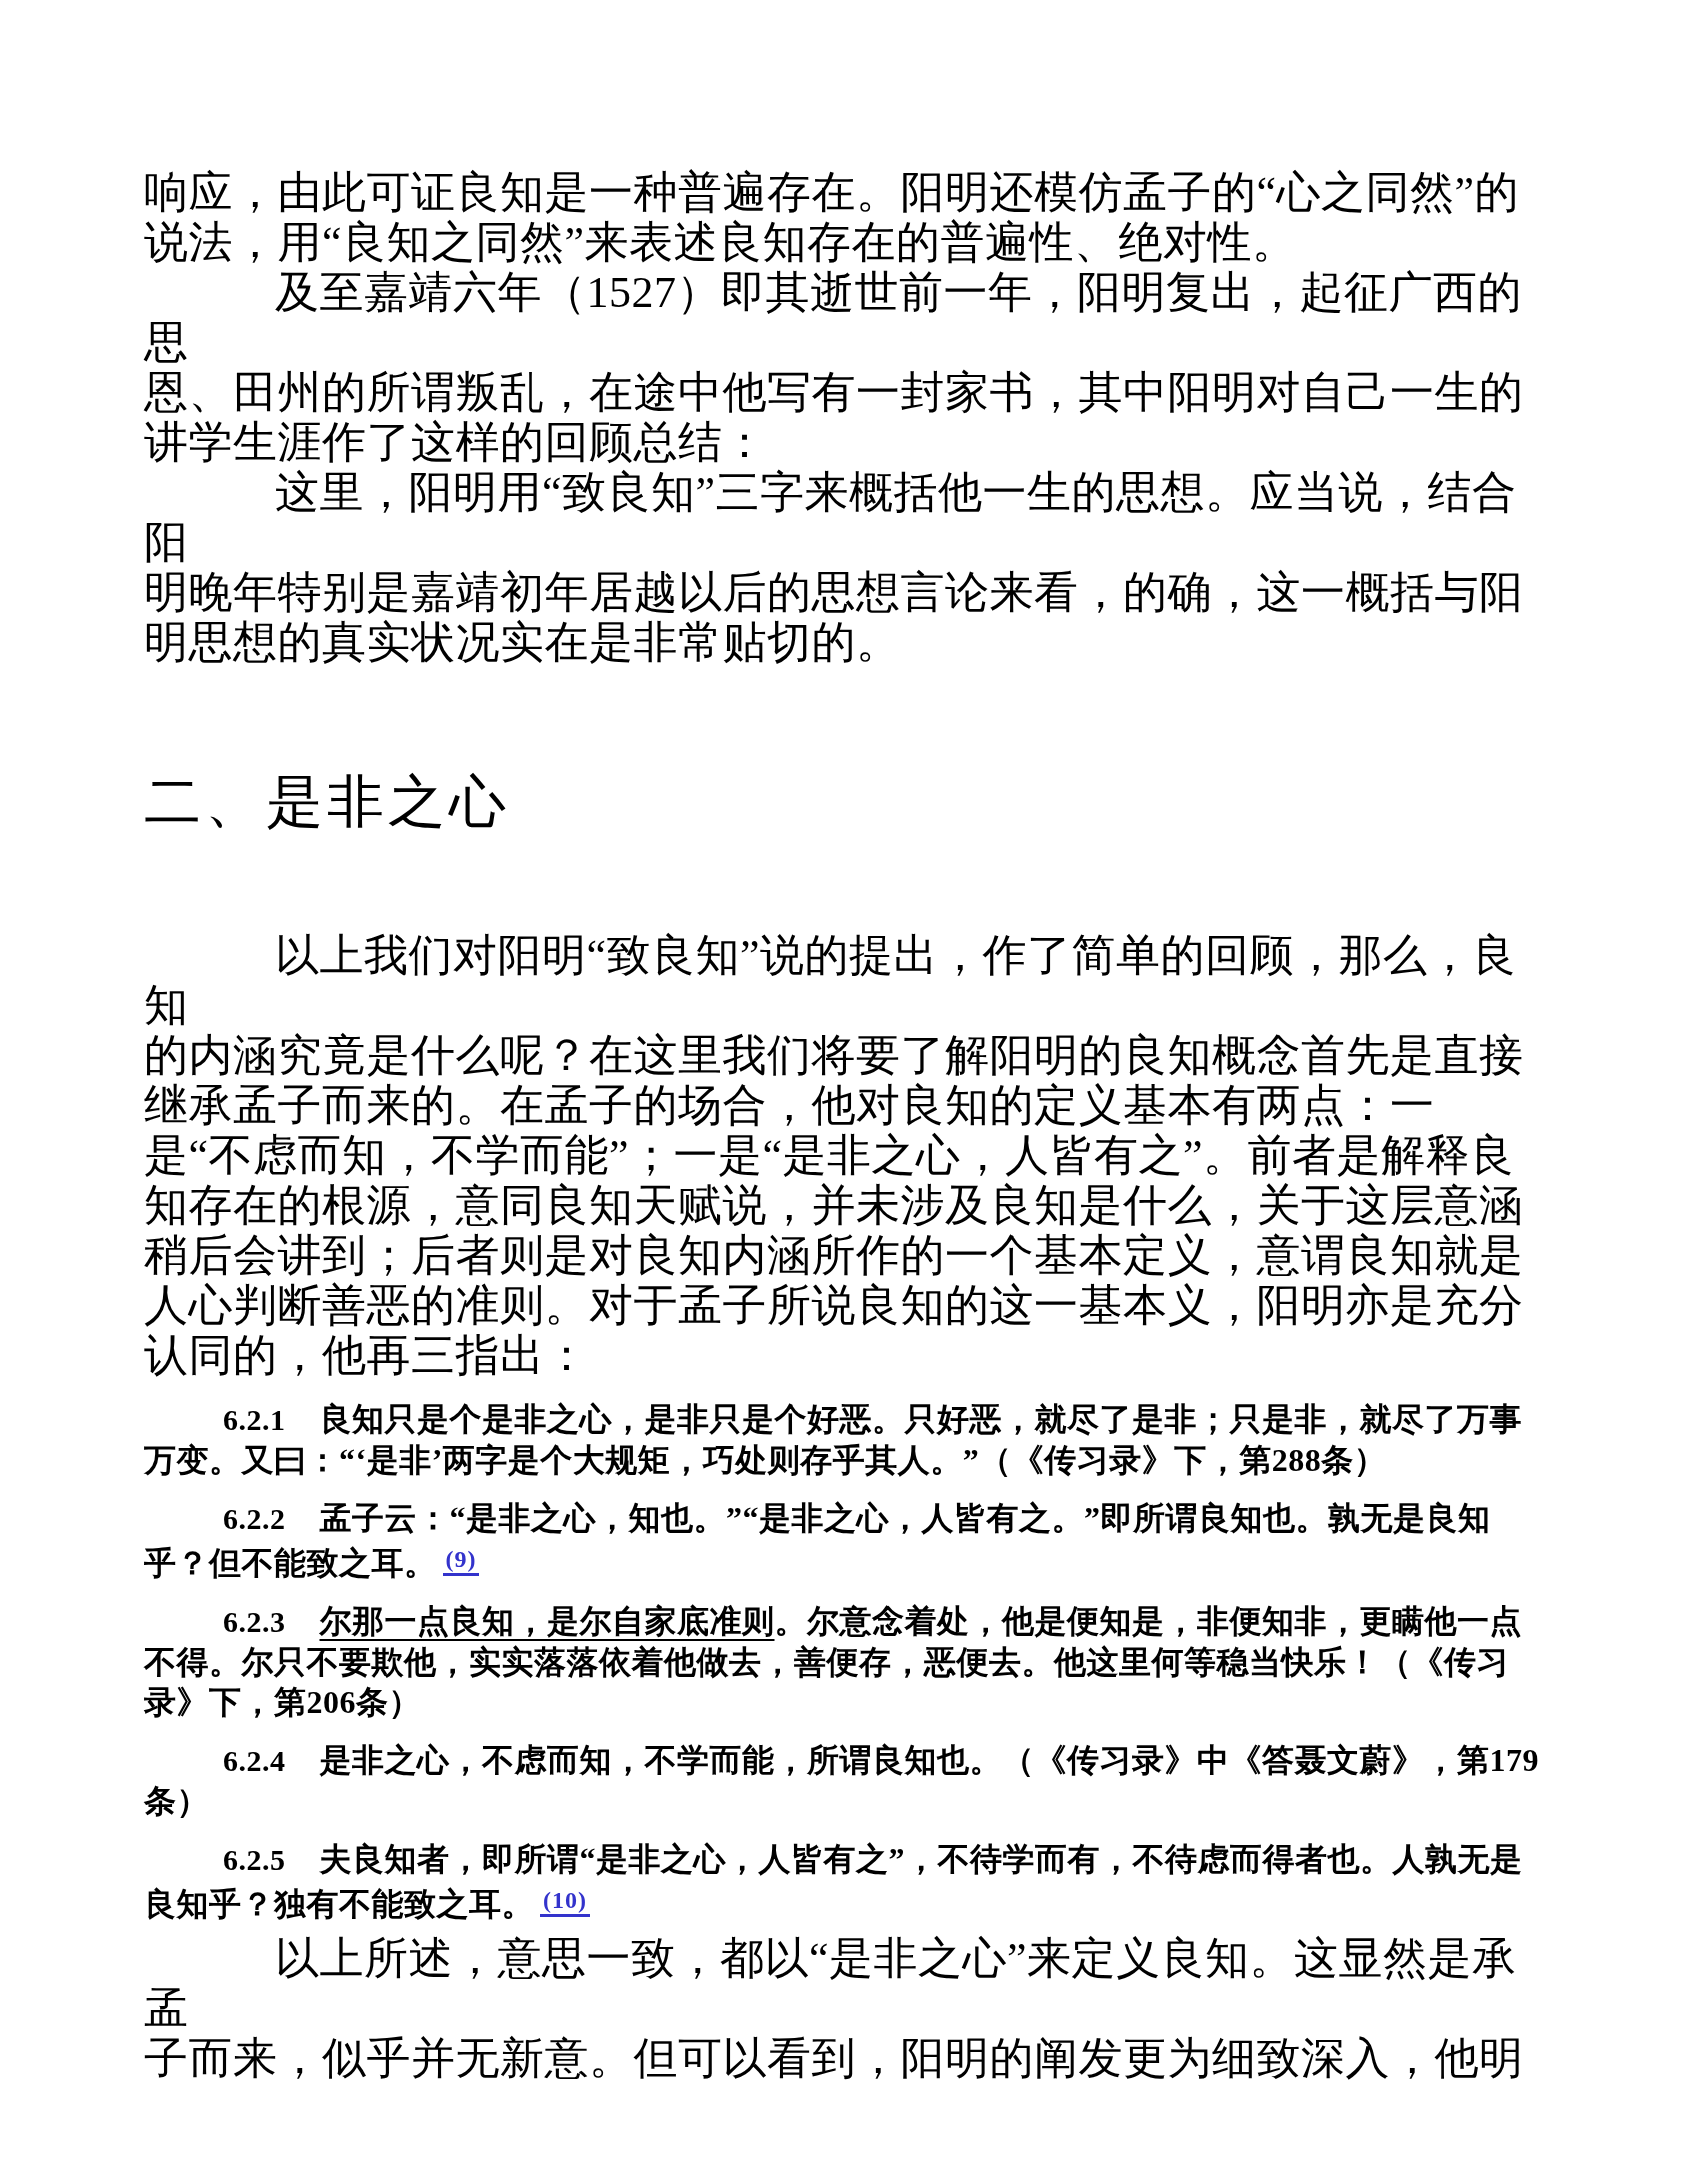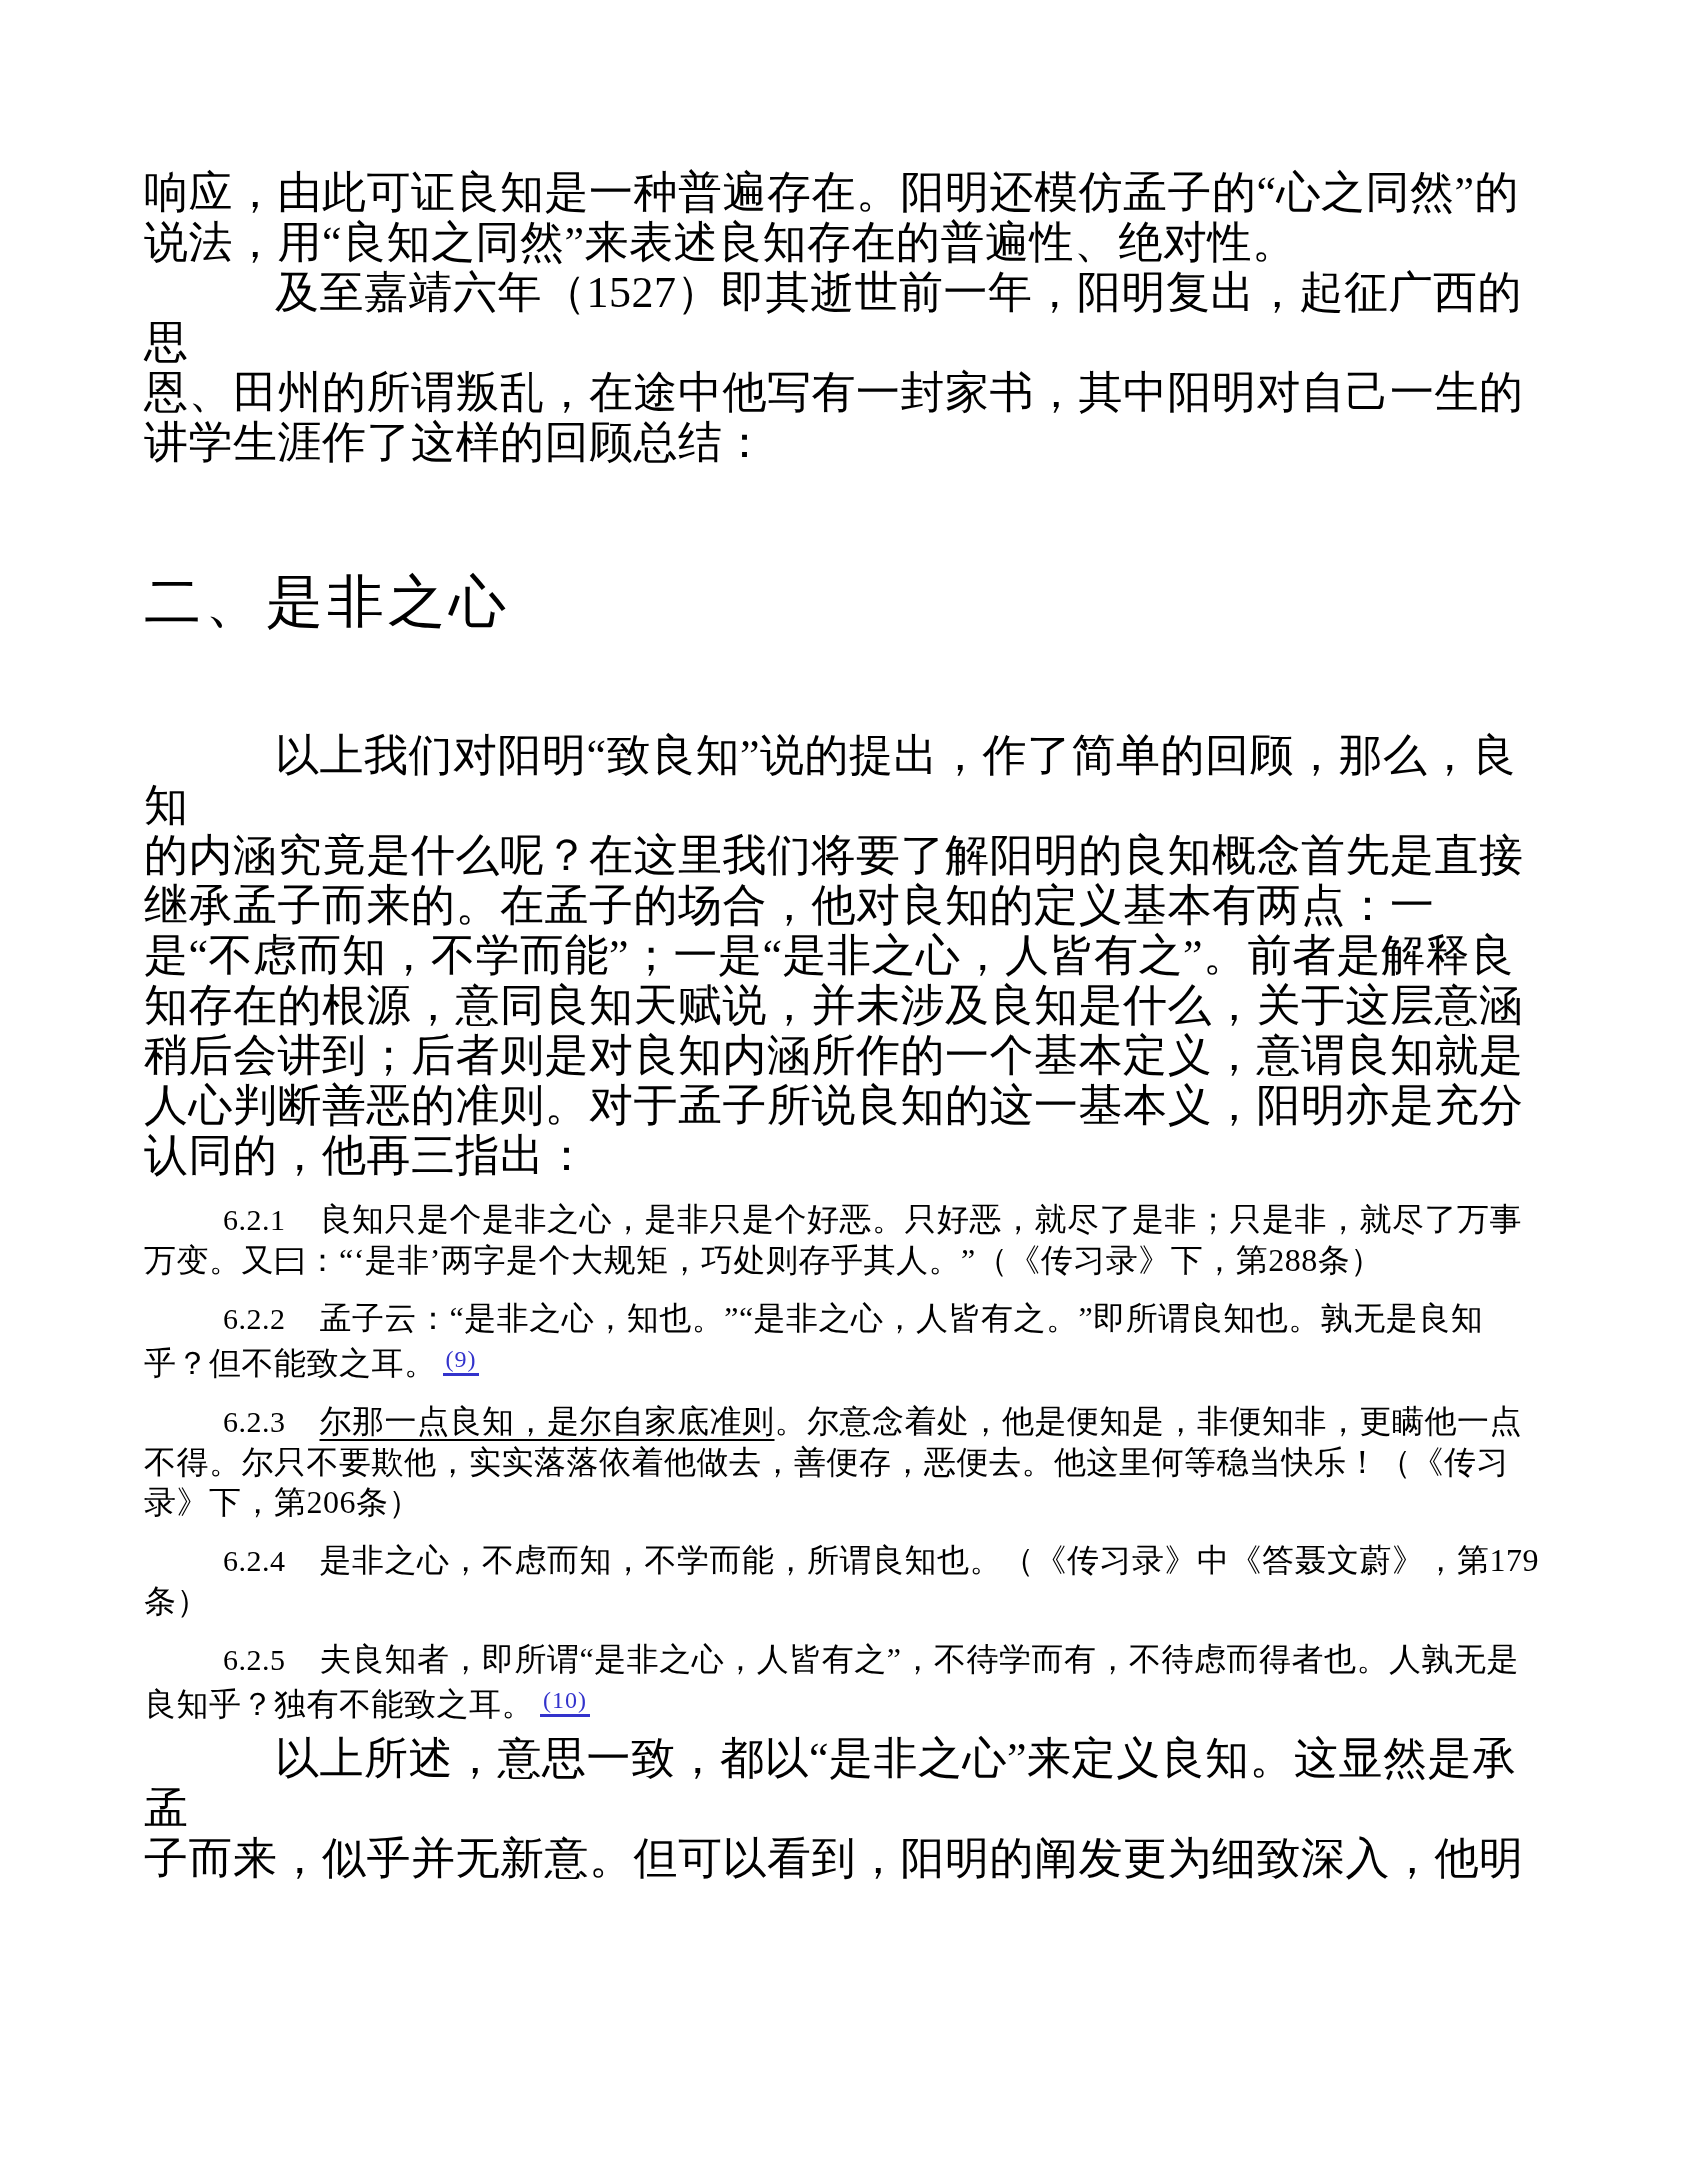--- a/index.html
+++ b/index.html
@@ -42,21 +42,21 @@
     letter-spacing: 4px;
   }
   
   .quote {
     margin: 18px 0 0 0;
     font-size: 32px;
     line-height: 40px;
     text-indent: 79px;
     letter-spacing: 0.5px;
   }
-  .quote-group { margin: 4px 0 10px 0; }
+  .quote-group { margin: 4px 0 10px 0; font-weight: bold; }
   .qnum {
     margin-right: 34px;
     font-size: 30px;
   }
   .seg-n { text-decoration: none; }
   .seg-u {
     text-decoration: underline;
     text-decoration-thickness: 2px;
     text-underline-offset: 7px;
   }
@@ -78,20 +78,23 @@
 <div class="page">
 
   <p class="para no-indent">响应，由此可证良知是一种普遍存在。阳明还模仿孟子的“心之同然”的
 说法，用“良知之同然”来表述良知存在的普遍性、绝对性。</p>
 
   <p class="para">及至嘉靖六年（1527）即其逝世前一年，阳明复出，起征广西的思
 恩、田州的所谓叛乱，在途中他写有一封家书，其中阳明对自己一生的
 讲学生涯作了这样的回顾总结：</p>
 
 
+  <p class="para">这里，阳明用“致良知”三字来概括他一生的思想。应当说，结合阳
+明晚年特别是嘉靖初年居越以后的思想言论来看，的确，这一概括与阳
+明思想的真实状况实在是非常贴切的。</p>
 
   <h2 class="section-heading">二、是非之心</h2>
 
   <p class="para">以上我们对阳明“致良知”说的提出，作了简单的回顾，那么，良知
 的内涵究竟是什么呢？在这里我们将要了解阳明的良知概念首先是直接
 继承孟子而来的。在孟子的场合，他对良知的定义基本有两点：一
 是“不虑而知，不学而能”；一是“是非之心，人皆有之”。前者是解释良
 知存在的根源，意同良知天赋说，并未涉及良知是什么，关于这层意涵
 稍后会讲到；后者则是对良知内涵所作的一个基本定义，意谓良知就是
 人心判断善恶的准则。对于孟子所说良知的这一基本义，阳明亦是充分

